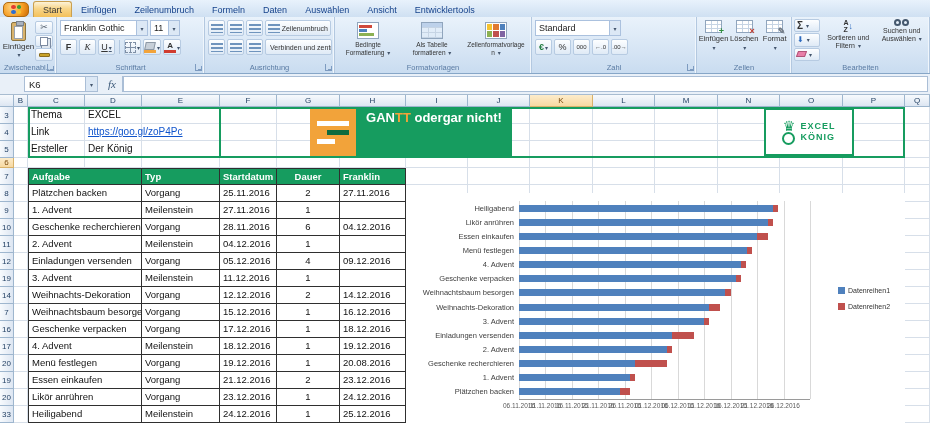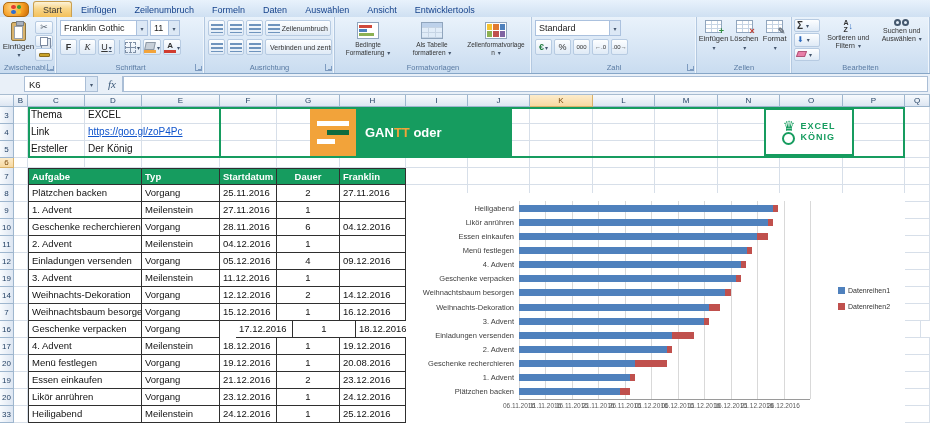--- a/index.html
+++ b/index.html
@@ -146,21 +146,21 @@
   .link{color:var(--link);text-decoration:underline;}
 
   
   .hdr-box{position:absolute;left:28px;top:12px;width:877px;height:51px;border:2px solid var(--green);z-index:3;pointer-events:none;}
   .hdr-vline{position:absolute;left:219px;top:12px;height:51px;width:2px;background:var(--green);z-index:3;}
   .banner{position:absolute;left:310px;top:14px;width:202px;height:47px;display:flex;z-index:4;}
   .banner-logo{width:46px;background:var(--orange);display:flex;flex-direction:column;justify-content:center;gap:4px;padding:6px 7px;}
   .banner-logo i{height:5px;display:block;}
   .bl1{width:100%;background:#fff;} .bl2{width:70%;background:#0e6b3f;margin-left:30%;} .bl3{width:55%;background:#fff;}
   .banner-text{flex:1;background:var(--green);color:#fff;font-weight:bold;font-size:13px;line-height:17px;
-    display:flex;flex-direction:column;justify-content:center;padding-left:9px;}
+    display:flex;justify-content:center;}
   .banner-text .org{color:var(--orange);}
   .klogo{position:absolute;left:764px;top:13px;width:90px;height:48px;background:#fff;border:2px solid var(--green);
     display:flex;align-items:center;justify-content:center;gap:5px;z-index:4;}
   .kicon{display:flex;flex-direction:column;align-items:center;color:var(--green);line-height:12px;}
   .kicon .crown{font-size:14px;}
   .kicon .face{width:13px;height:13px;border:2px solid var(--green);border-radius:50%;}
   .ktext{color:var(--green);font-weight:bold;font-size:9px;line-height:11px;letter-spacing:1px;}
 
   
   #chart{position:absolute;left:406px;top:98px;width:499px;height:230px;background:#fff;z-index:4;}
@@ -672,21 +672,21 @@
         <div class="cell gc" style="width: 62px;"></div>
         <div class="cell gc" style="width: 63px;"></div>
         <div class="cell gc" style="width: 62px;"></div>
         <div class="cell gc" style="width: 25px;"></div>
       </div>
       <div class="row" style="height: 17px;">
         <div class="gut">16</div>
         <div class="cell gc" style="width: 14px;"></div>
         <div class="cell tb lb" style="width: 114px;">Geschenke verpacken</div>
         <div class="cell tb" style="width: 78px;">Vorgang</div>
-        <div class="cell tb" style="width: 57px; margin-left: 16px;">17.12.2016</div>
+        <div class="cell tb" style="width: 57px;">17.12.2016</div>
         <div class="cell tb c" style="width: 63px;">1</div>
         <div class="cell tb" style="width: 66px;">18.12.2016</div>
         <div class="cell gc" style="width: 62px;"></div>
         <div class="cell gc" style="width: 62px;"></div>
         <div class="cell gc" style="width: 63px;"></div>
         <div class="cell gc" style="width: 62px;"></div>
         <div class="cell gc" style="width: 63px;"></div>
         <div class="cell gc" style="width: 62px;"></div>
         <div class="cell gc" style="width: 63px;"></div>
         <div class="cell gc" style="width: 62px;"></div>
@@ -788,20 +788,21 @@
   <div class="hdr-vline"></div>
 
   <div class="banner">
     <div class="banner-logo">
         <i class="bl1"></i>
         <i class="bl2"></i>
         <i class="bl3"></i>
       </div>
     <div class="banner-text">
       <div><span>GAN</span><span class="org">TT</span><span> oder</span></div>
+      <div>gar nicht!</div>
     </div>
   </div>
 
   <div class="klogo">
     <div class="kicon">
         <span class="crown">♛</span>
         <span class="face"></span>
       </div>
     <div class="ktext">
         <div>EXCEL</div>

